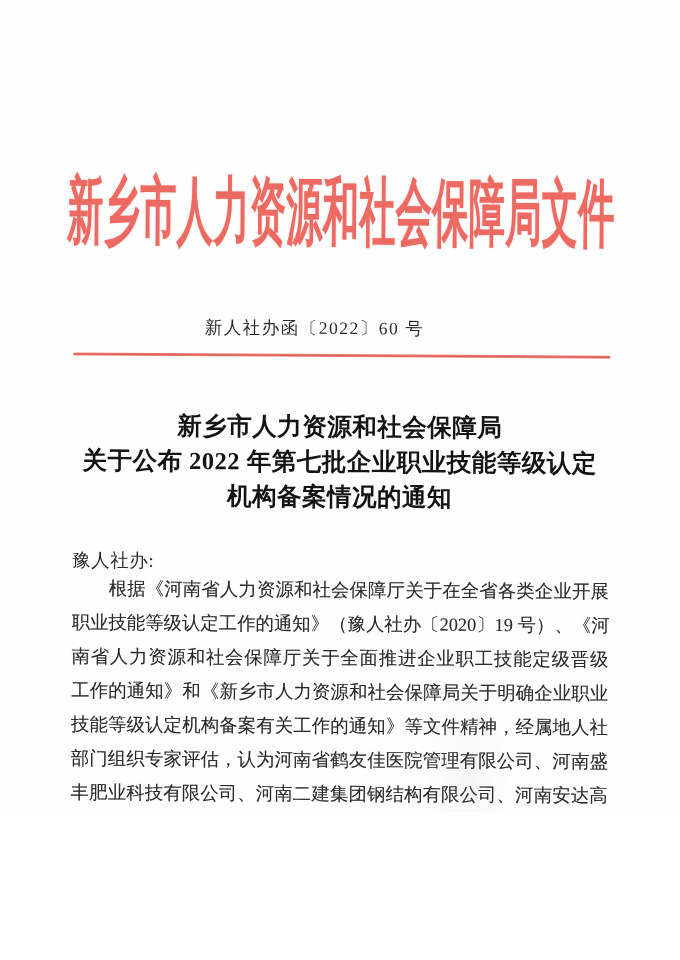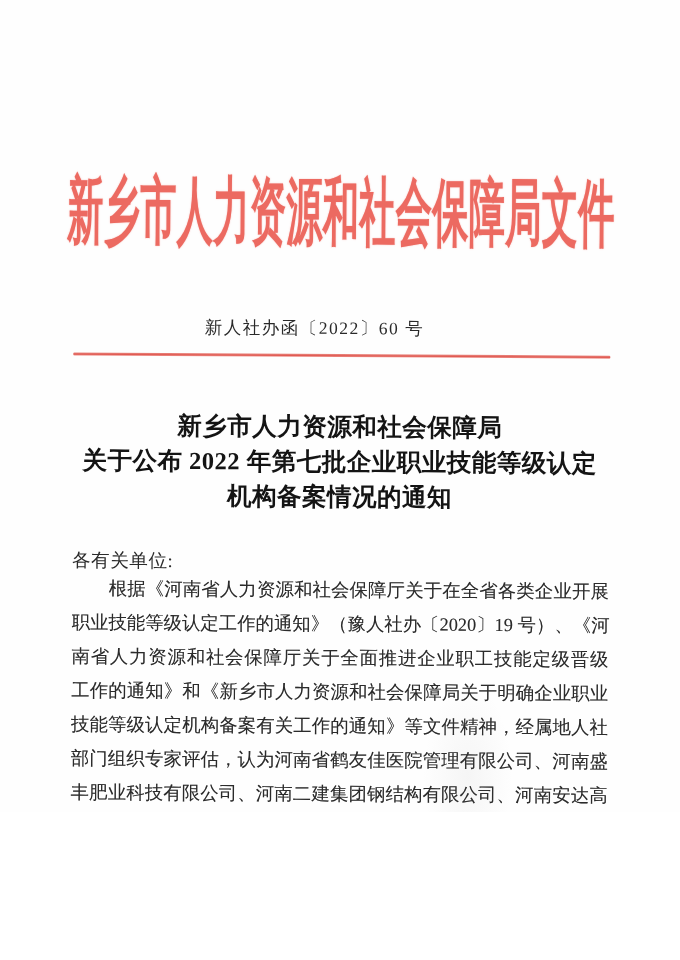--- a/index.html
+++ b/index.html
@@ -140,21 +140,21 @@
     <div class="docnum">新人社办函〔2022〕60 号</div>
 
     <div class="redline"></div>
 
     <div class="doc-title">
       <div class="title-line">新乡市人力资源和社会保障局</div>
       <div class="title-line">关于公布 2022 年第七批企业职业技能等级认定</div>
       <div class="title-line">机构备案情况的通知</div>
     </div>
 
-    <div class="salutation">各有关单位:</div>
+    <div class="salutation">豫人社办:</div>
 
     <div class="para">
       <div class="bl indent">根据《河南省人力资源和社会保障厅关于在全省各类企业开展</div>
       <div class="bl">职业技能等级认定工作的通知》（豫人社办〔2020〕19 号）、《河</div>
       <div class="bl">南省人力资源和社会保障厅关于全面推进企业职工技能定级晋级</div>
       <div class="bl">工作的通知》和《新乡市人力资源和社会保障局关于明确企业职业</div>
       <div class="bl">技能等级认定机构备案有关工作的通知》等文件精神，经属地人社</div>
       <div class="bl">部门组织专家评估，认为河南省鹤友佳医院管理有限公司、河南盛</div>
       <div class="bl">丰肥业科技有限公司、河南二建集团钢结构有限公司、河南安达高</div>
       <div class="bl">压电气有限公司、河南佰嘉新型节能材料有限公司、河南第一纺织</div>

